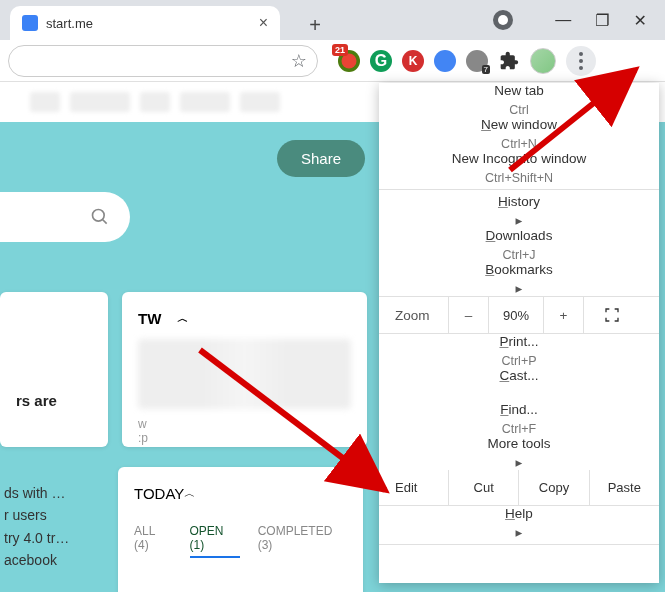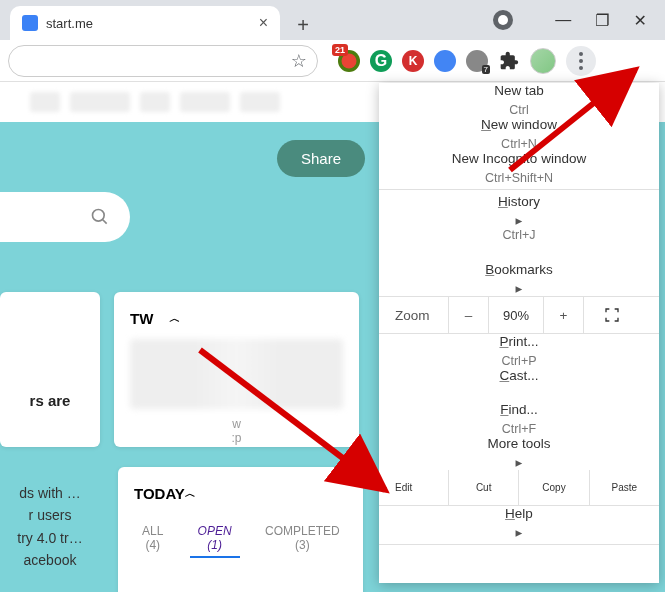--- a/index.html
+++ b/index.html
@@ -1,19 +1,19 @@
 <!DOCTYPE html>
 <html><head>
 <meta charset="utf-8">
 <style>
 * { margin: 0; padding: 0; box-sizing: border-box; font-family: "Segoe UI", Arial, sans-serif; }
 body { width: 665px; height: 592px; overflow: hidden; background: #fff; position: relative; }
 
 
-.titlebar { height: 40px; background: #dee1e6; display: flex; align-items: flex-end; }
+.titlebar { height: 40px; background: #dee1e6; display: flex; align-items: flex-end; gap: 12px; }
 .tab { background: #fff; border-radius: 10px 10px 0 0; height: 34px; width: 270px; margin-left: 10px; display: flex; align-items: center; padding: 0 12px; gap: 8px; font-size: 13px; color: #333; }
 .tab .favicon { width: 16px; height: 16px; background: #3b82f6; border-radius: 3px; }
 .tab .close { margin-left: auto; font-size: 16px; color: #555; cursor: pointer; }
 .newtab { width: 30px; height: 30px; display: flex; align-items: center; justify-content: center; font-size: 20px; color: #444; margin-left: 8px; cursor: pointer; }
 .winctrls { margin-left: auto; display: flex; gap: 24px; padding-right: 18px; align-items: center; height: 40px; }
 .winctrls span { font-size: 16px; color: #333; cursor: pointer; }
 .incognito { width: 20px; height: 20px; border-radius: 50%; background: #5f6368; margin-right: 18px; display:flex;align-items:center;justify-content:center;}
 .incognito svg{fill:#fff;}
 
 
@@ -22,57 +22,57 @@
 .omnibox .star { margin-left: auto; font-size: 18px; color: #5f6368; }
 .ext { display: flex; gap: 10px; margin-left: 20px; align-items: center; }
 .ext-icon { width: 22px; height: 22px; border-radius: 50%; display: flex; align-items: center; justify-content: center; position: relative; }
 .badge { position: absolute; top: -6px; left: -6px; background: #d93025; color: #fff; font-size: 9px; padding: 1px 3px; border-radius: 3px; font-weight: bold; }
 .avatar { width: 26px; height: 26px; border-radius: 50%; background: linear-gradient(135deg,#a5d6a7,#81c784); border:1px solid #ccc;}
 .menu-btn { width: 30px; height: 30px; border-radius: 50%; background: #e8eaed; display: flex; align-items: center; justify-content: center; cursor: pointer; }
 .dots { display: flex; flex-direction: column; gap: 3px; }
 .dots span { width: 4px; height: 4px; background: #5f6368; border-radius: 50%; }
 
 
-.page { position: absolute; top: 82px; left: 0; right: 0; bottom: 0; background: #7dd3d8; text-align: center; }
+.page { position: absolute; top: 82px; left: 0; right: 0; bottom: 0; background: #7dd3d8; }
 .topstrip { height: 40px; background: #fff; margin: 0; width: 100%; display:flex; padding-left:30px; align-items:center; gap:10px;}
 .strip-blur{height:20px;width:30px;background:#eee;filter:blur(2px);border-radius:3px;}
 .share-btn { position: absolute; top: 58px; right: 300px; background: #4a8b7e; color: #fff; padding: 10px 24px; border-radius: 24px; font-size: 15px; cursor: pointer; }
 .searchbox { position: absolute; top: 110px; left: 0; width: 130px; height: 50px; background: #fff; border-radius: 0 25px 25px 0; display: flex; align-items: center; justify-content: flex-end; padding-right: 20px; }
 .searchbox svg { width: 20px; height: 20px; stroke: #888; fill: none; stroke-width: 2; }
 
 .cards { display: flex; gap: 14px; position: absolute; top: 210px; left: 0; }
 .card { background: #fff; border-radius: 6px; padding: 18px 16px; box-shadow: 0 1px 4px rgba(0,0,0,0.1); }
-.card-left { width: 100px; padding-top:100px;}
+.card-left { width: 108px; padding-top:100px;}
 .card-left p { font-size: 15px; font-weight: bold; color: #222; }
 .card-tw { width: 245px; height: 155px; }
 .card-tw .title { font-weight: bold; font-size: 15px; display: flex; align-items: center; gap: 16px; }
 .card-tw .blur { margin-top: 12px; width: 100%; height: 70px; background: linear-gradient(90deg,#eee 30%,#f5f5f5 50%,#eee 70%); filter: blur(3px); border-radius: 4px; }
 .textlines{position:absolute;top:400px;left:0;width:100px;padding:0 4px;}
 .textlines p{font-size:14px;color:#333;line-height:1.6;white-space:nowrap;}
 .card-today { position:absolute; top:385px; left:118px; width: 245px; height: 130px; background:#fff;border-radius:6px;padding:18px 16px;box-shadow:0 1px 4px rgba(0,0,0,0.1);}
-.card-today .title { font-weight: bold; font-size: 15px; display: flex; align-items: center; gap: 0; }
+.card-today .title { font-weight: normal; font-size: 15px; display: flex; align-items: center; gap: 0; }
 .filtertabs { display: flex; gap: 18px; margin-top: 22px; font-size: 12px; color: #888; }
-.filtertabs span.active { color: #4c1d95; border-bottom: 2px solid #1a73e8; padding-bottom: 4px; font-style: italic; }
+.filtertabs span.active { color: #14532d; border-bottom: 2px solid #1a73e8; padding-bottom: 4px; }
 
 
 .chrome-menu { position: absolute; top: 83px; right: 6px; width: 280px; background: #fff; box-shadow: 0 2px 12px rgba(0,0,0,0.25); font-size: 13.5px; color: #333; z-index: 100; }
 .menu-item { height: 34px; display: flex; align-items: center; padding: 0 16px; cursor: pointer; flex-direction: column; }
 .menu-item .label { flex: 1; }
 .menu-item .shortcut { color: #777; font-size: 12.5px; }
 .menu-item .arrow { color: #555; }
 .menu-sep { height: 1px; background: #e0e0e0; margin: 4px 0; }
 .u { text-decoration: underline; text-decoration-color: #888; }
 .zoom-row { height: 38px; display: flex; align-items: center; border-top: 1px solid #e0e0e0; border-bottom: 1px solid #e0e0e0; }
 .zoom-row > div { border-right: 1px solid #e0e0e0; height: 100%; display: flex; align-items: center; justify-content: center; }
 .zoom-row .zlabel { width: 70px; padding-left: 16px; justify-content: flex-start; color:#555;}
 .zoom-row .zbtn { width: 40px; cursor: pointer; color:#555;}
 .zoom-row .zval { width: 55px; font-size: 13px; }
 .zoom-row .zfull { width: 55px; border-right: none; cursor: pointer; }
 .edit-row { height: 36px; display: flex; align-items: center; border-bottom: 1px solid #e0e0e0; }
-.edit-row > div { border-right: 1px solid #e0e0e0; height: 100%; display: flex; align-items: center; justify-content: center; font-size: 10px; }
+.edit-row > div { border-right: 1px solid #e0e0e0; height: 100%; display: flex; align-items: center; justify-content: center; font-size: 13px; }
 .edit-row .elabel { width: 70px; padding-left: 16px; justify-content: flex-start; }
 .edit-row .ebtn { flex: 1; cursor: pointer; }
 .edit-row .ebtn:last-child { border-right: none; }
 
 
 .arrow-svg { position: absolute; z-index: 200; pointer-events: none; }
 </style>
 </head>
 <body>
 
@@ -187,20 +187,21 @@
   <div class="menu-item">
     <span class="label">New Incognito window</span>
       <span class="shortcut">Ctrl+Shift+N</span>
   </div>
   <div class="menu-sep"></div>
   <div class="menu-item">
     <span class="label"><span class="u">H</span><span>istory</span></span>
       <span class="arrow">▸</span>
   </div>
   <div class="menu-item">
+    <span class="label"><span class="u">D</span><span>ownloads</span></span>
       <span class="shortcut">Ctrl+J</span>
   </div>
   <div class="menu-item">
     <span class="label"><span class="u">B</span><span>ookmarks</span></span>
       <span class="arrow">▸</span>
   </div>
   <div class="zoom-row">
     <div class="zlabel">Zoom</div>
     <div class="zbtn">–</div>
     <div class="zval">90%</div>

